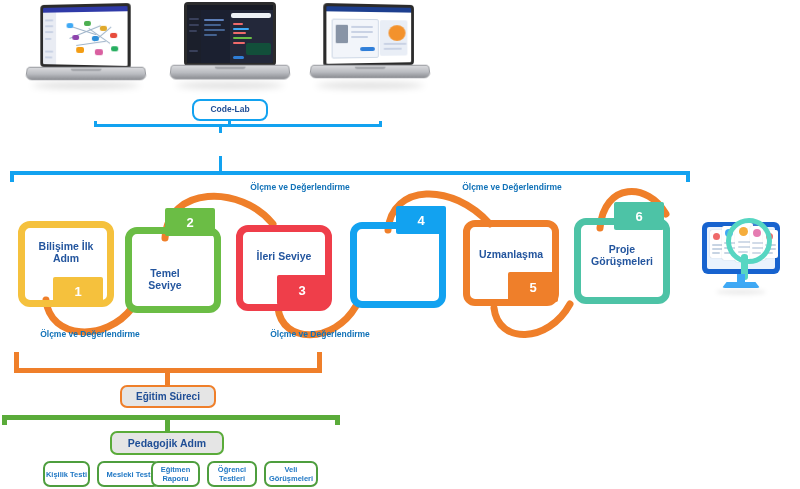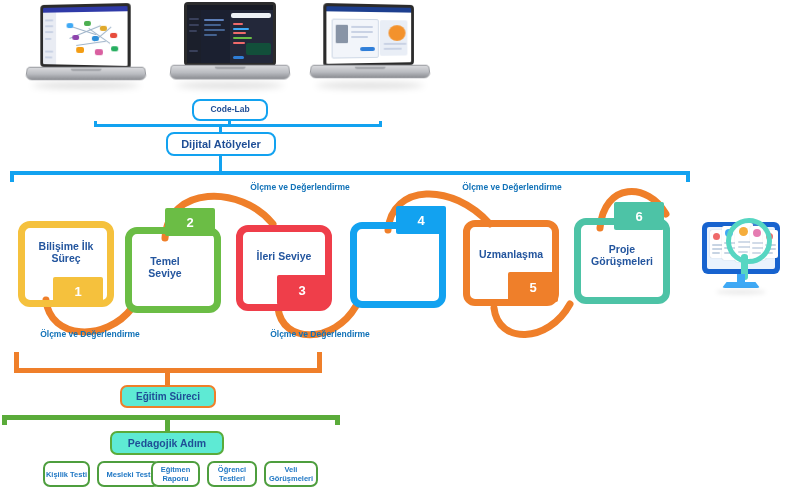--- a/index.html
+++ b/index.html
@@ -42,21 +42,21 @@
   .stepbox{position:absolute;background:transparent;border-style:solid;border-width:7px;
            border-radius:12px;box-sizing:border-box;}
   .steplabel{position:absolute;display:flex;align-items:center;justify-content:center;
              text-align:center;color:#23559e;font-weight:bold;font-size:10.5px;line-height:1.12;}
   .numtag{position:absolute;display:flex;align-items:center;justify-content:center;
           color:#ffffff;font-weight:bold;font-size:13px;border-radius:2px;}
 
   .arclabel{position:absolute;text-align:center;color:#1172b8;font-weight:bold;
             font-size:8.5px;line-height:1.15;}
 
-  .midbox{position:absolute;background:#5eead4;border-radius:7px;display:flex;
+  .midbox{position:absolute;background:#e5e5e5;border-radius:7px;display:flex;
           align-items:center;justify-content:center;color:#1f4e96;font-weight:bold;
           box-sizing:border-box;}
 
   .leafbox{position:absolute;background:#ffffff;border:2px solid #4e9e3e;border-radius:7px;
            display:flex;align-items:center;justify-content:center;text-align:center;
            color:#1f77c4;font-weight:bold;font-size:7.5px;line-height:1.2;box-sizing:border-box;}
 
   
   .illus{position:absolute;background:#ffffff;}
   .mon-frame{position:absolute;background:#1763cf;border-radius:6px;}
@@ -162,21 +162,20 @@
   </div>
 
   <div class="pill" style="left:192px;top:99px;width:76px;height:22px;font-size:8.5px;">Code-Lab</div>
 
   <div class="ln" style="left:94px;top:124px;width:288px;height:3px;background:#12a2f0;"></div>
   <div class="ln" style="left:94px;top:121px;width:3px;height:6px;background:#12a2f0;"></div>
   <div class="ln" style="left:228px;top:121px;width:3px;height:6px;background:#12a2f0;"></div>
   <div class="ln" style="left:379px;top:121px;width:3px;height:6px;background:#12a2f0;"></div>
   <div class="ln" style="left:219px;top:124px;width:3px;height:9px;background:#12a2f0;"></div>
 
-  <div class="pill" style="left:166px;top:132px;width:110px;height:24px;font-size:11px;">Dijital Atölyeler</div>
 
   <div class="ln" style="left:219px;top:156px;width:3px;height:16px;background:#12a2f0;"></div>
   <div class="ln" style="left:10px;top:171px;width:680px;height:4px;background:#12a2f0;"></div>
   <div class="ln" style="left:10px;top:171px;width:4px;height:11px;background:#12a2f0;"></div>
   <div class="ln" style="left:686px;top:171px;width:4px;height:11px;background:#12a2f0;"></div>
 
   <svg style="position:absolute;left:0;top:168px;width:800px;height:70px;overflow:visible;">
     <path d="M165,70 C168,18 240,16 273,56" fill="none" stroke="#ef7f2a" stroke-width="7" stroke-linecap="round"></path>
     <path d="M388,62 C392,16 452,14 490,56" fill="none" stroke="#ef7f2a" stroke-width="7" stroke-linecap="round"></path>
     <path d="M600,60 C604,14 648,14 666,46" fill="none" stroke="#ef7f2a" stroke-width="7" stroke-linecap="round"></path>
@@ -187,25 +186,25 @@
     <path d="M278,22 C282,58 334,58 356,20" fill="none" stroke="#ef7f2a" stroke-width="7" stroke-linecap="round"></path>
     <path d="M494,22 C498,58 548,58 570,18" fill="none" stroke="#ef7f2a" stroke-width="7" stroke-linecap="round"></path>
   </svg>
 
   <div class="arclabel" style="left:240px;top:183px;width:120px;">Ölçme ve Değerlendirme</div>
   <div class="arclabel" style="left:452px;top:183px;width:120px;">Ölçme ve Değerlendirme</div>
   <div class="arclabel" style="left:30px;top:330px;width:120px;">Ölçme ve Değerlendirme</div>
   <div class="arclabel" style="left:260px;top:330px;width:120px;">Ölçme ve Değerlendirme</div>
 
   <div class="stepbox" style="left:18px;top:221px;width:96px;height:86px;border-color:#f5c13d;"></div>
-  <div class="steplabel" style="left:26px;top:233px;width:80px;height:40px;">Bilişime İlk Süreç</div>
+  <div class="steplabel" style="left:26px;top:233px;width:80px;height:40px;">Bilişime İlk Adım</div>
   <div class="numtag" style="left:53px;top:277px;width:50px;height:28px;background:#f5c13d;">1</div>
 
   <div class="stepbox" style="left:125px;top:227px;width:96px;height:86px;border-color:#6bbd45;"></div>
-  <div class="steplabel" style="left:133px;top:248px;width:64px;height:40px;">Temel Seviye</div>
+  <div class="steplabel" style="left:133px;top:260px;width:64px;height:40px;">Temel Seviye</div>
   <div class="numtag" style="left:165px;top:208px;width:50px;height:28px;background:#6bbd45;">2</div>
 
   <div class="stepbox" style="left:236px;top:225px;width:96px;height:86px;border-color:#ef3e4a;"></div>
   <div class="steplabel" style="left:244px;top:237px;width:80px;height:40px;">İleri Seviye</div>
   <div class="numtag" style="left:277px;top:275px;width:50px;height:30px;background:#ef3e4a;">3</div>
 
   <div class="stepbox" style="left:350px;top:222px;width:96px;height:86px;border-color:#12a2f0;"></div>
   <div class="numtag" style="left:396px;top:206px;width:50px;height:28px;background:#12a2f0;">4</div>
 
   <div class="stepbox" style="left:463px;top:220px;width:96px;height:86px;border-color:#ef7f2a;"></div>

